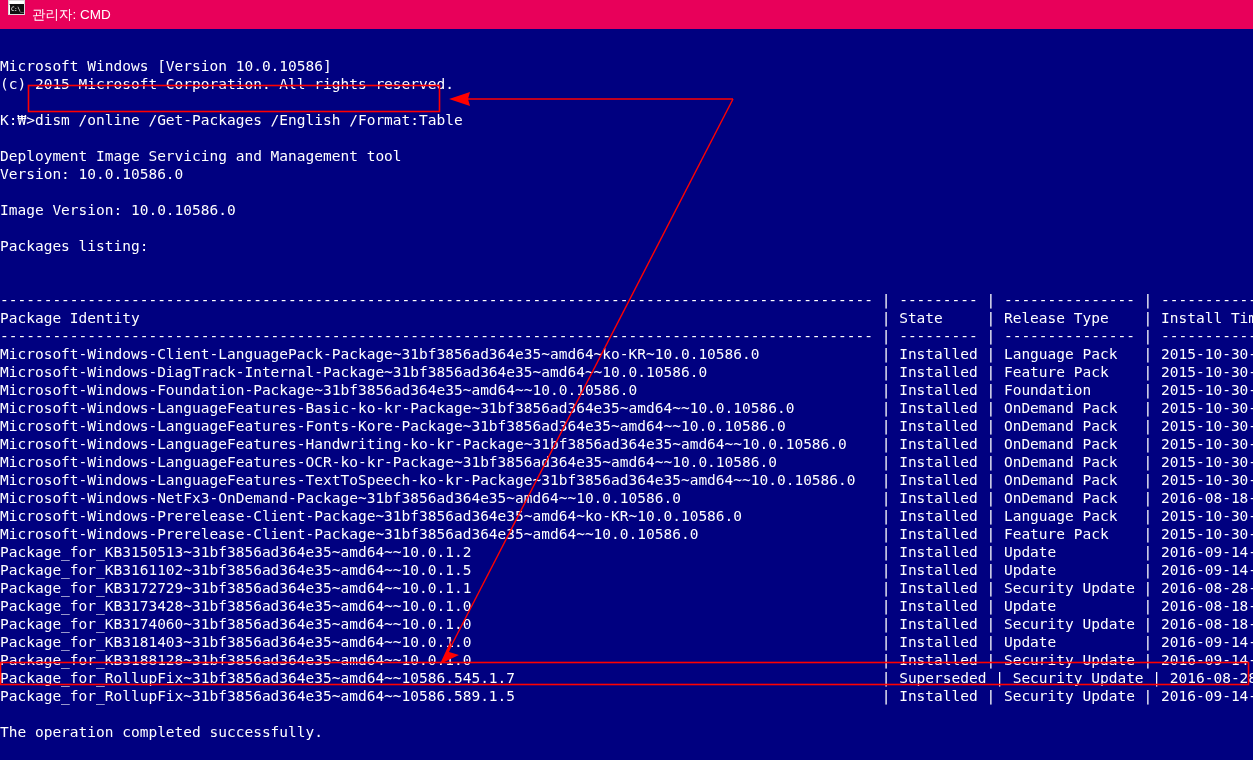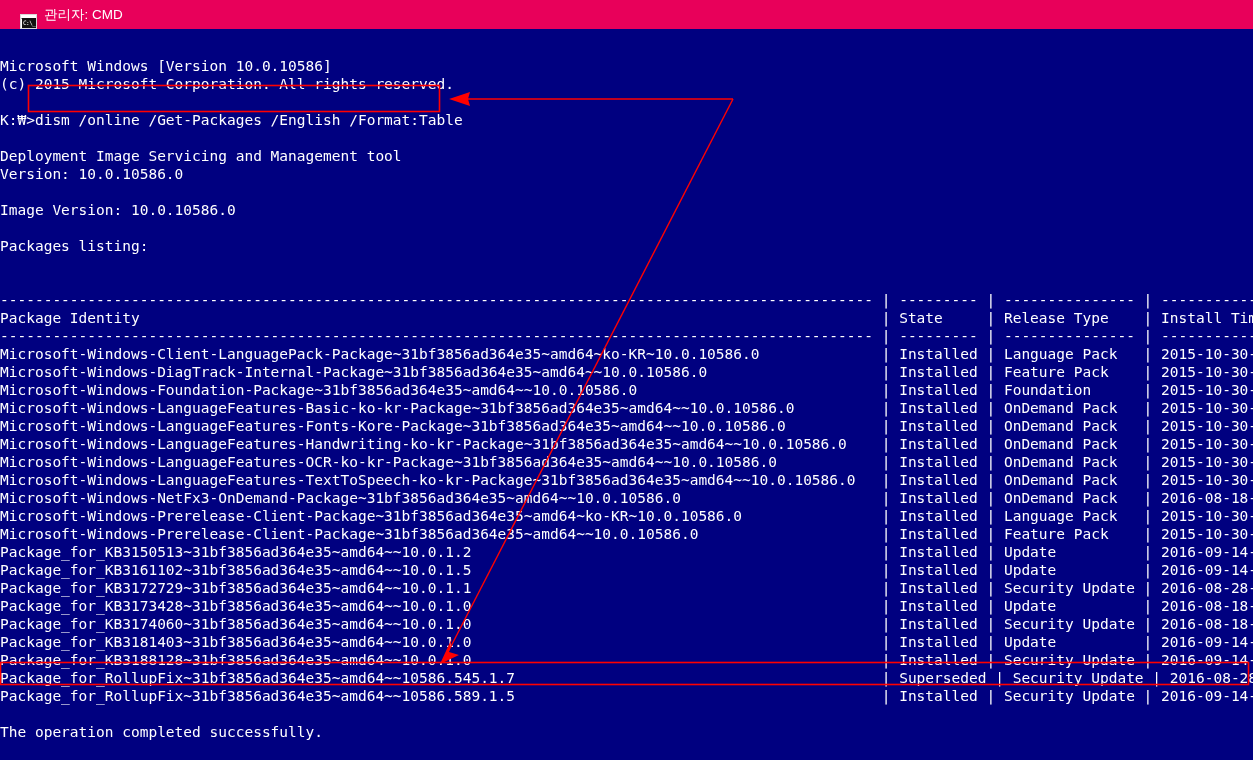--- a/index.html
+++ b/index.html
@@ -23,22 +23,22 @@
   }
 
   
   #titlebar {
     position: absolute;
     left: 0; top: 0;
     width: 1253px;
     height: 29px;
     background: #e8005a;
     display: flex;
-    align-items: flex-end;
-    padding-left: 20px;
+    align-items: flex-start;
+    padding-left: 8px;
     box-sizing: border-box;
   }
   #cmd-icon {
     width: 17px;
     height: 15px;
     background: #ffffff;
     border: 1px solid #d8d8d8;
     box-sizing: border-box;
     position: relative;
     flex: 0 0 auto;

